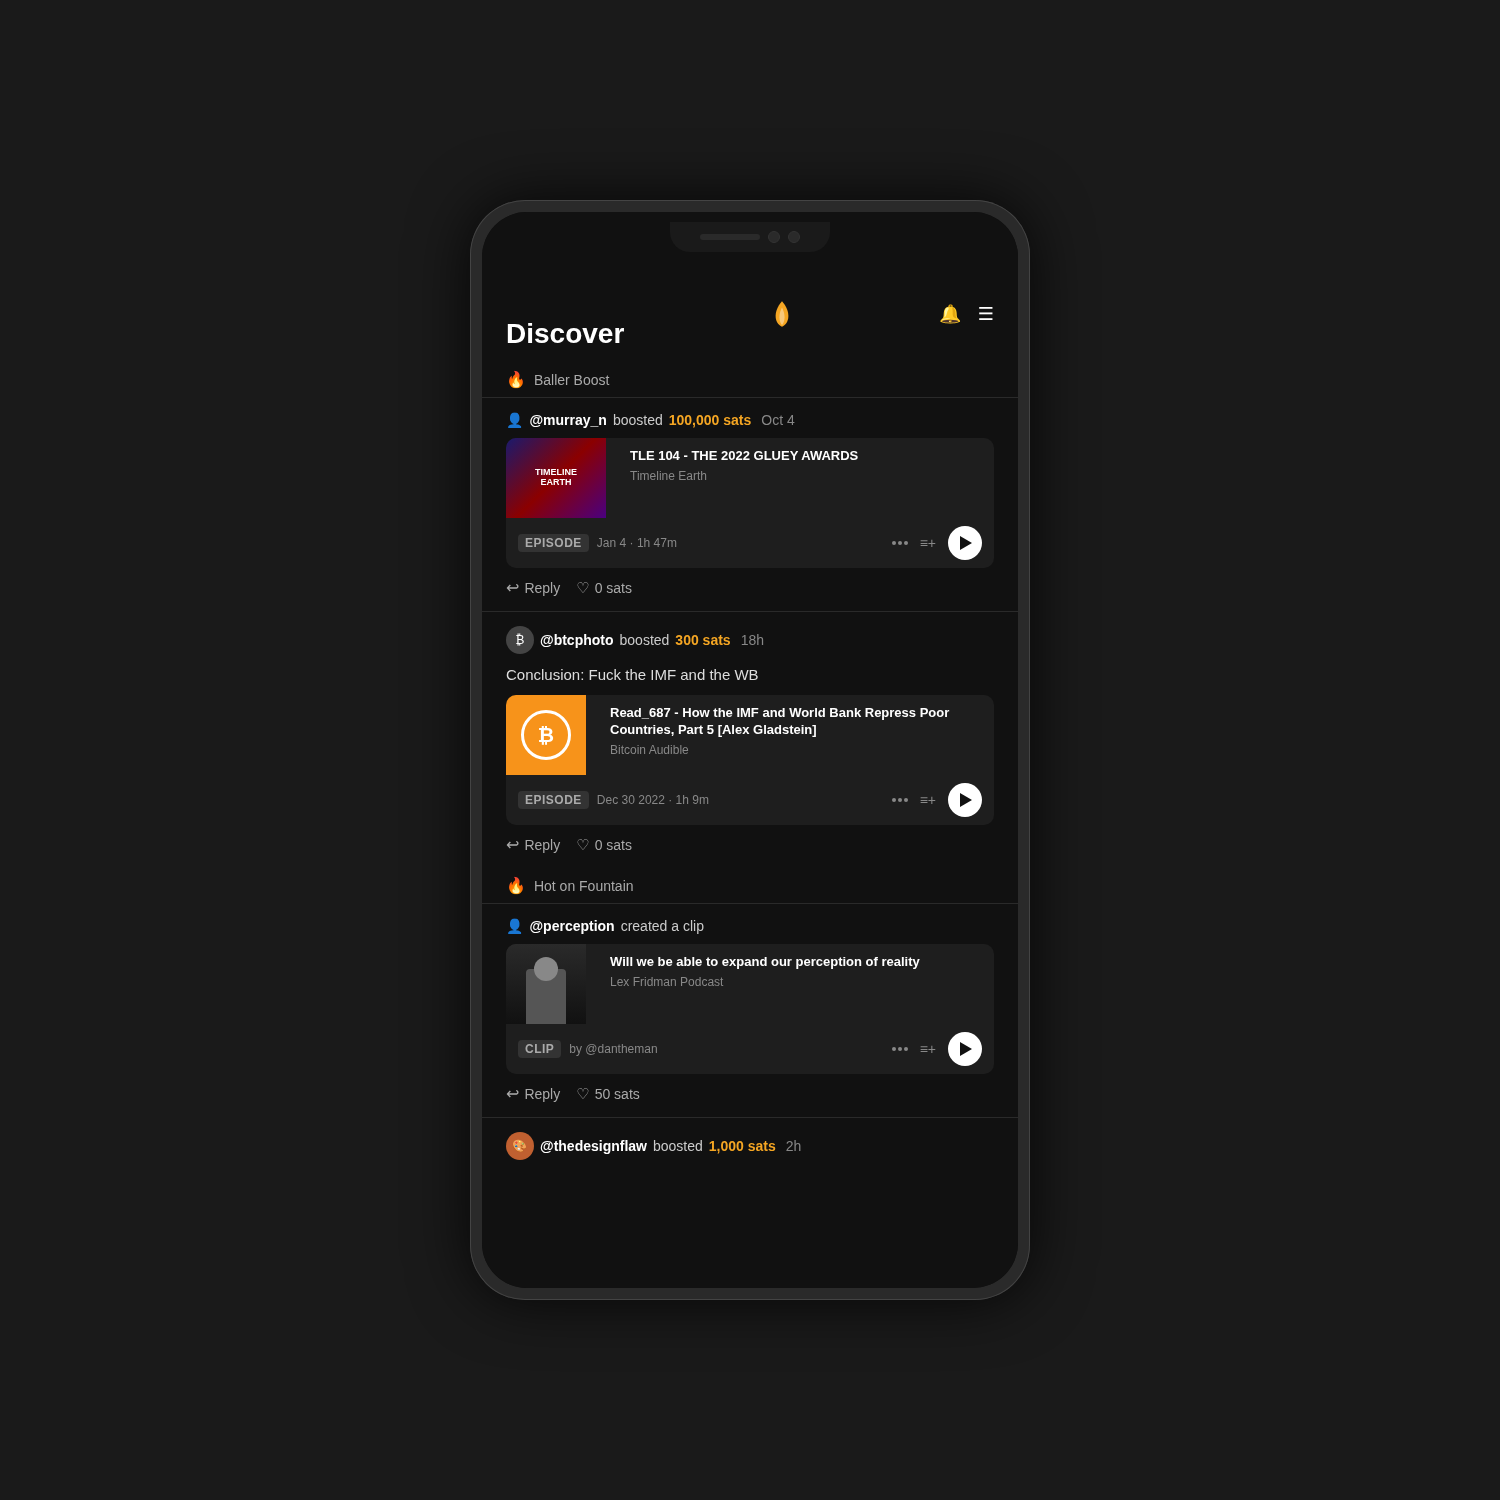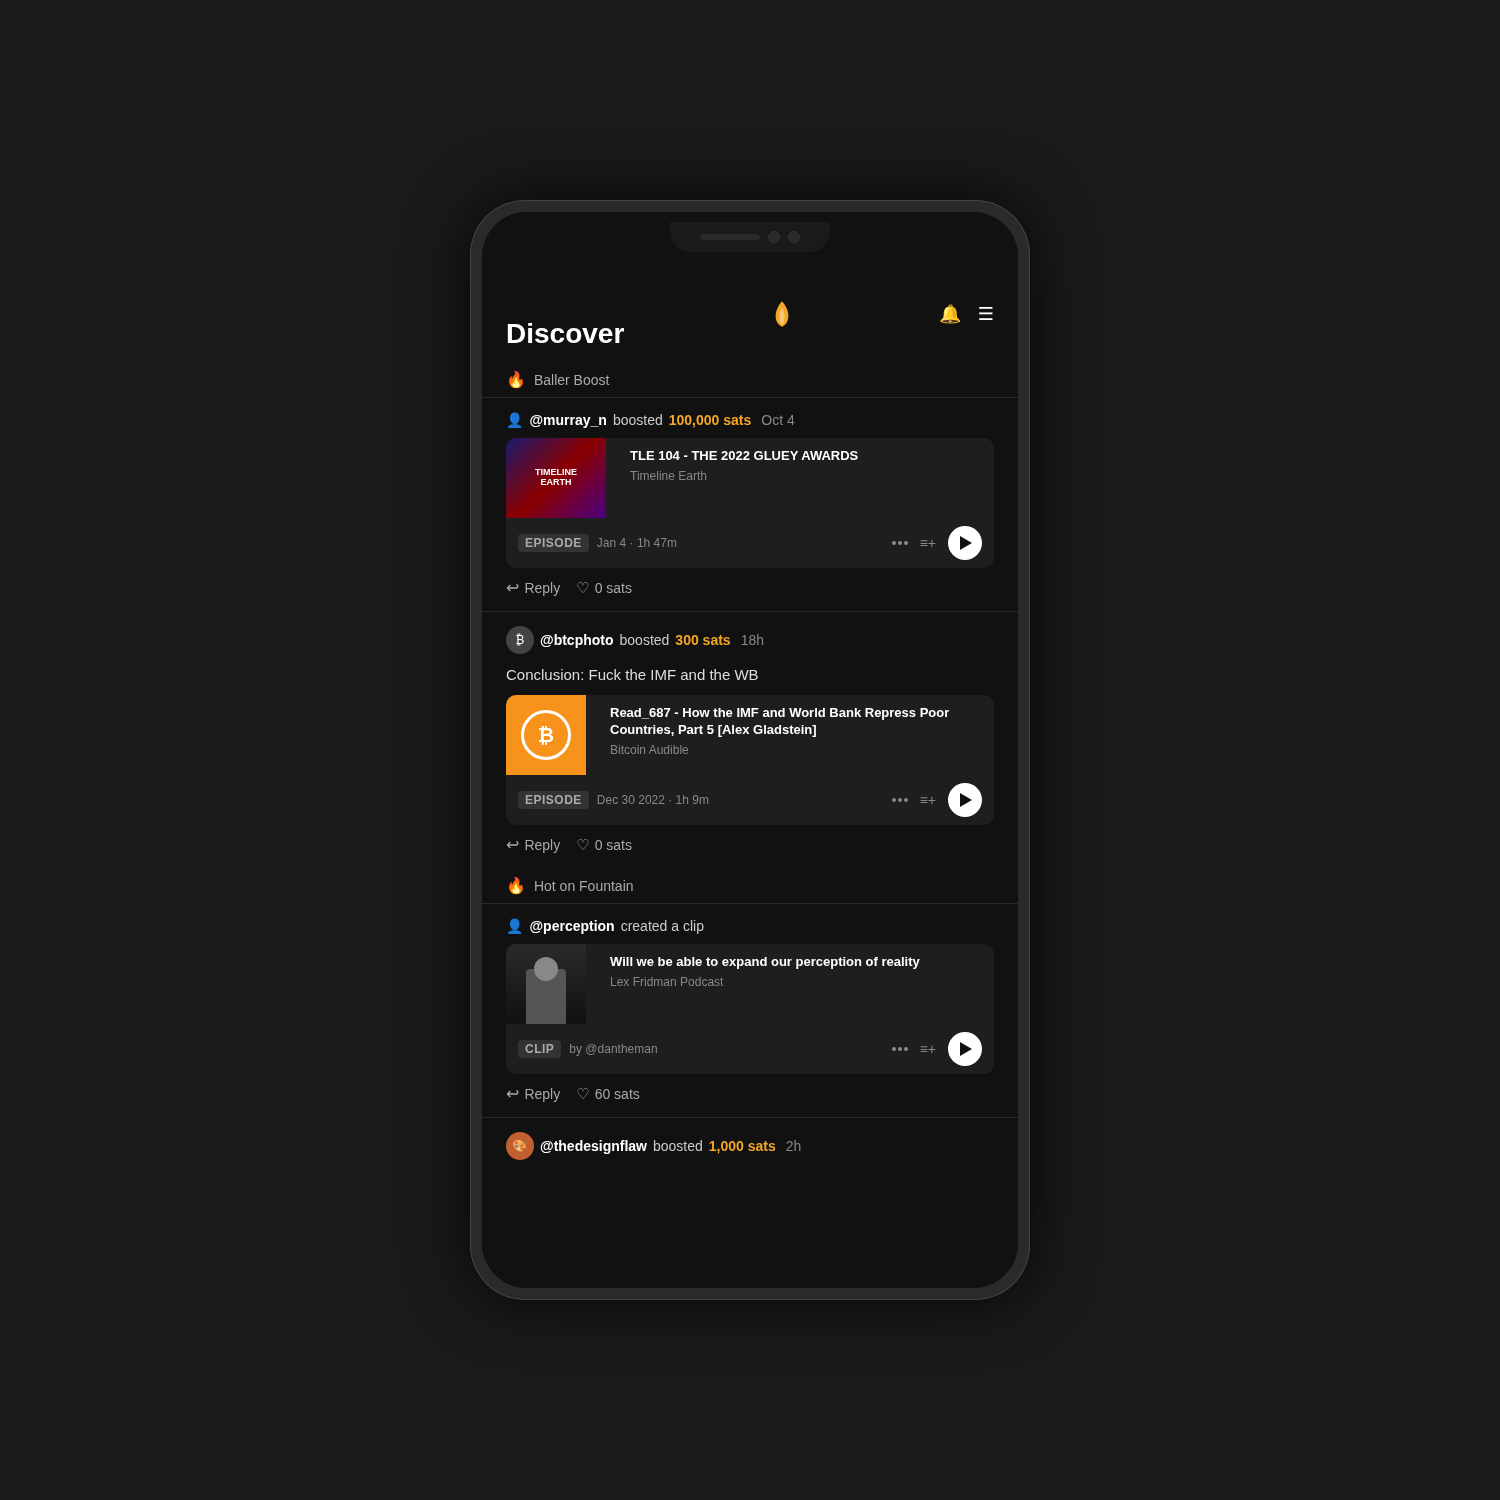--- a/index.html
+++ b/index.html
@@ -513,21 +513,21 @@
             </div>
           </div>
         </div>
         <div class="post-actions">
           <div class="action-btn">
             <span class="reply-arrow">↩</span>
             <span>Reply</span>
           </div>
           <div class="action-btn">
             <span class="heart-icon">♡</span>
-            <span>60 sats</span>
+            <span>50 sats</span>
           </div>
         </div>
       </div>
 
       <div class="post-partial">
         <div class="post-header">
           <div class="user-avatar" style="background:#c06030;">🎨</div>
           <span class="username">@thedesignflaw</span>
           <span class="action-text">boosted</span>
           <span class="sats-amount">1,000 sats</span>

